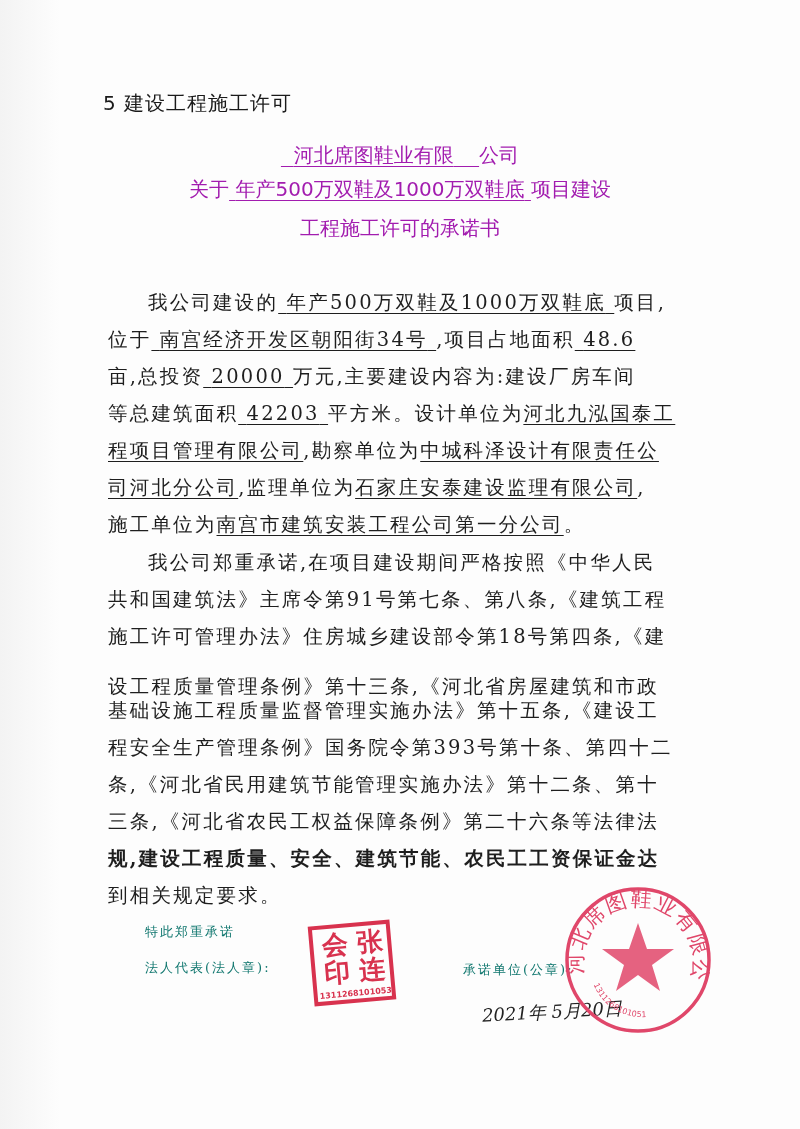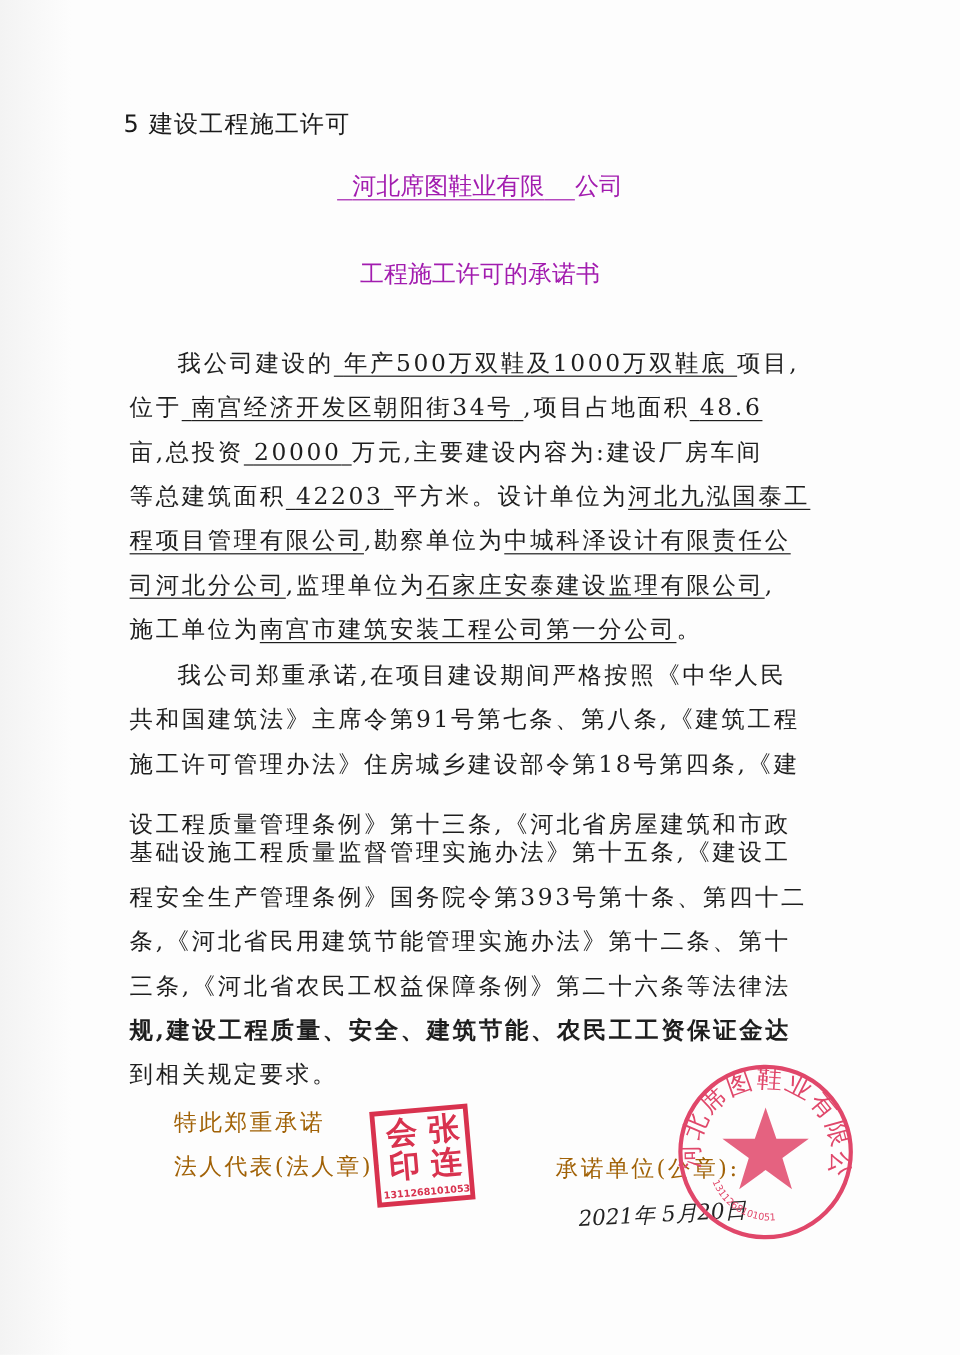--- a/index.html
+++ b/index.html
@@ -12,41 +12,44 @@
                      font-size:20px; color:#1a1a1a; letter-spacing:1px; }
   .title { position:absolute; left:0; width:800px; text-align:center; font-size:20px; color:#a21caf;
            font-family:"DejaVu Sans","Liberation Sans",sans-serif; }
   .t1 { top:142px; }
   .t2 { top:176px; }
   .t3 { top:215px; }
   .u { text-decoration:underline; text-underline-offset:4px; text-decoration-thickness:1px; }
   .body-line { position:absolute; left:108px; width:585px; font-size:19.5px; line-height:24px; white-space:nowrap;
                letter-spacing:2.2px; color:#1e1e1e; }
   .ind { padding-left:40px; }
-  .sig { position:absolute; font-size:19px; color:#a16207; letter-spacing:2px; white-space:nowrap; }
+  .sig { position:absolute; font-size:13px; color:#0f766e; letter-spacing:2px; white-space:nowrap; }
   .date { position:absolute; left:482px; top:1000px; font-family:"DejaVu Serif",serif; font-style:italic;
           font-size:18px; color:#222; transform:rotate(-3deg); }
   .seal-square { position:absolute; left:311px; top:923px; width:82px; height:80px; border:4px solid #d8324e;
                  box-sizing:border-box; transform:rotate(-5deg); color:#d8324e; background:rgba(255,255,255,0.2); }
   .seal-square .chars { position:absolute; left:4px; top:2px; width:70px; display:grid; grid-template-columns:1fr 1fr;
                         font-family:"DejaVu Sans",sans-serif; font-size:26px; font-weight:bold; line-height:28px; text-align:center; }
   .seal-square .code { position:absolute; left:2px; bottom:1px; width:72px; text-align:center; font-size:8px;
                        font-family:"DejaVu Sans",sans-serif; font-weight:bold; }
   .seal-round { position:absolute; left:563px; top:885px; width:150px; height:150px; }
 </style>
 </head>
 <body>
 
 <div class="page">
   <div class="scan-edge"></div>
 
   <div class="section-heading">5  建设工程施工许可</div>
 
   <div class="title t1">
     <span class="u">&nbsp;&nbsp;<span>河北席图鞋业有限</span>&nbsp;&nbsp;&nbsp;&nbsp;</span><span>公司</span>
+  </div>
+  <div class="title t2">
+    <span>关于</span><span class="u">&nbsp;<span>年产500万双鞋及1000万双鞋底</span>&nbsp;</span><span>项目建设</span>
   </div>
   <div class="title t3">工程施工许可的承诺书</div>
 
   <div class="body-line ind" style="top:291px;">
     <span>我公司建设的</span><span class="u">&nbsp;<span>年产500万双鞋及1000万双鞋底</span>&nbsp;</span><span>项目,</span>
   </div>
   <div class="body-line" style="top:328px;">
     <span>位于</span><span class="u">&nbsp;<span>南宫经济开发区朝阳街34号</span>&nbsp;</span><span>,项目占地面积</span><span class="u">&nbsp;<span>48.6</span></span>
   </div>
   <div class="body-line" style="top:365px;">

